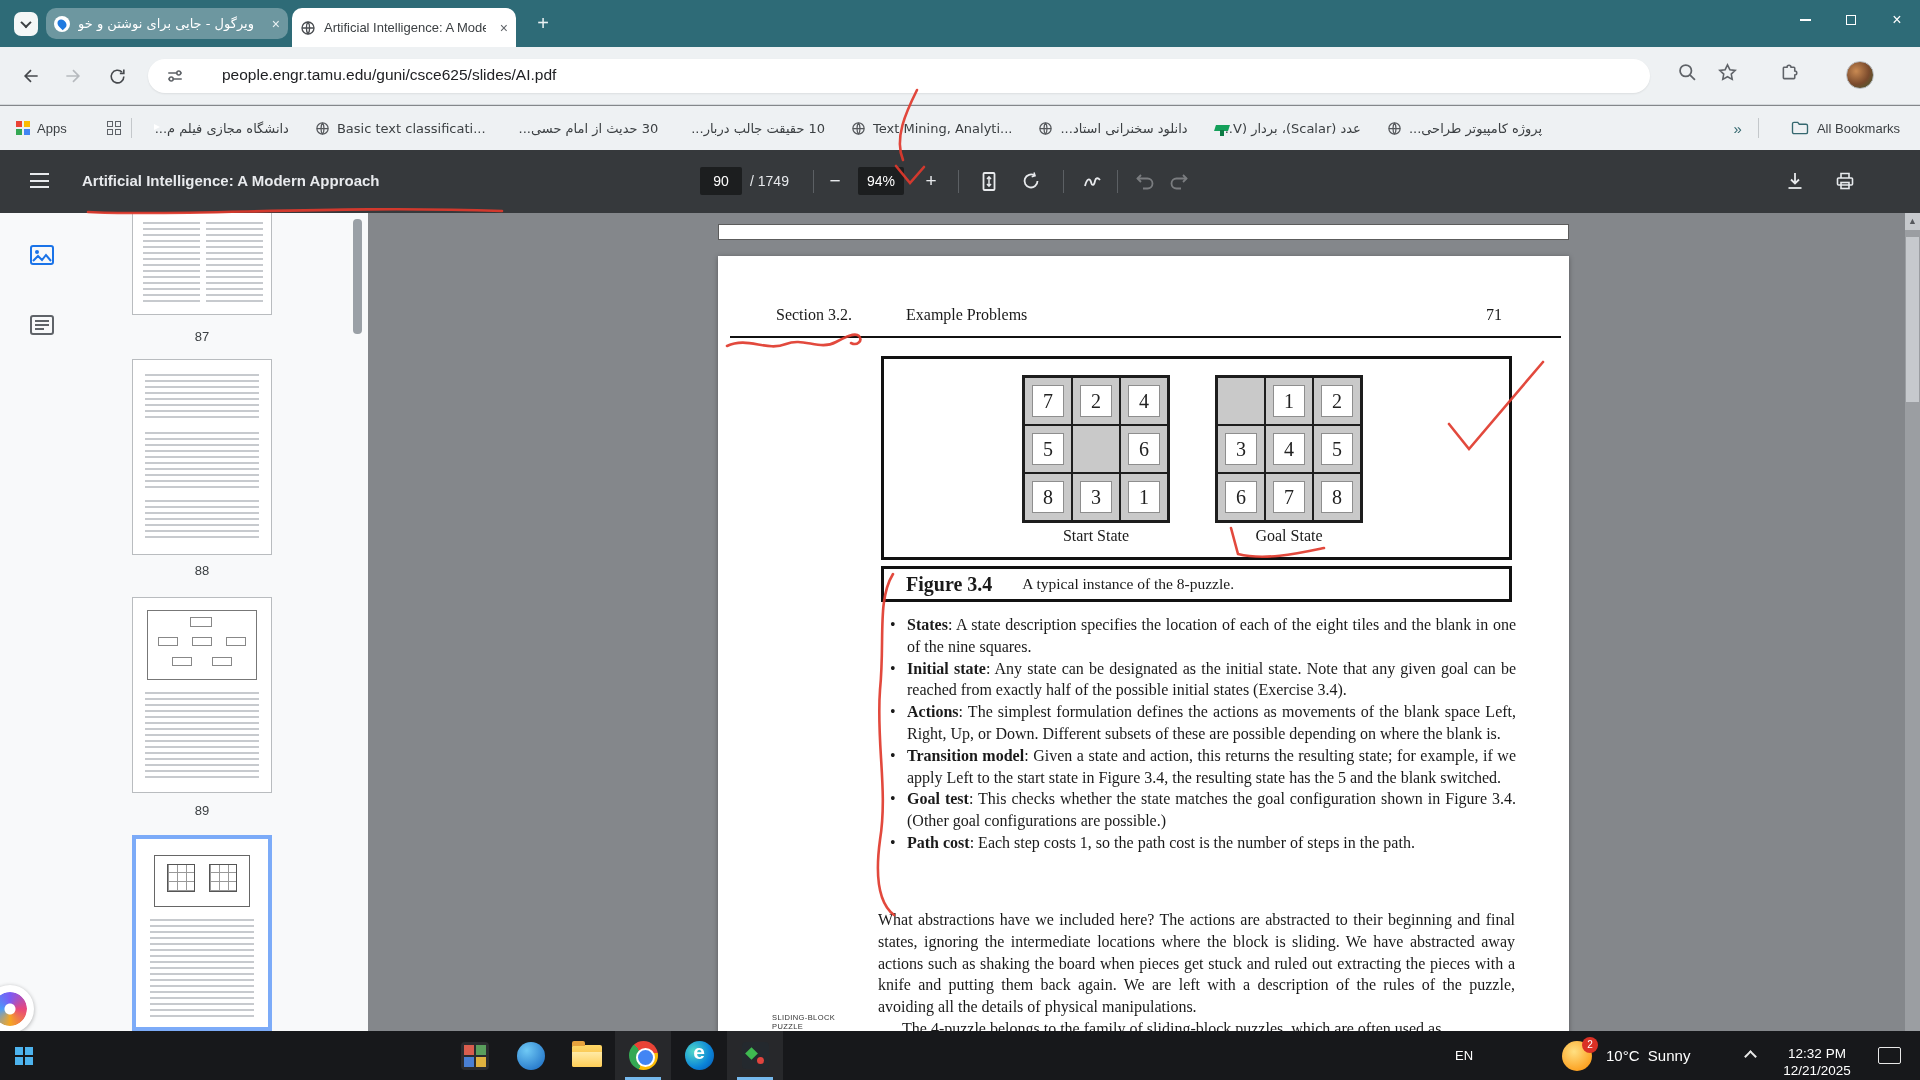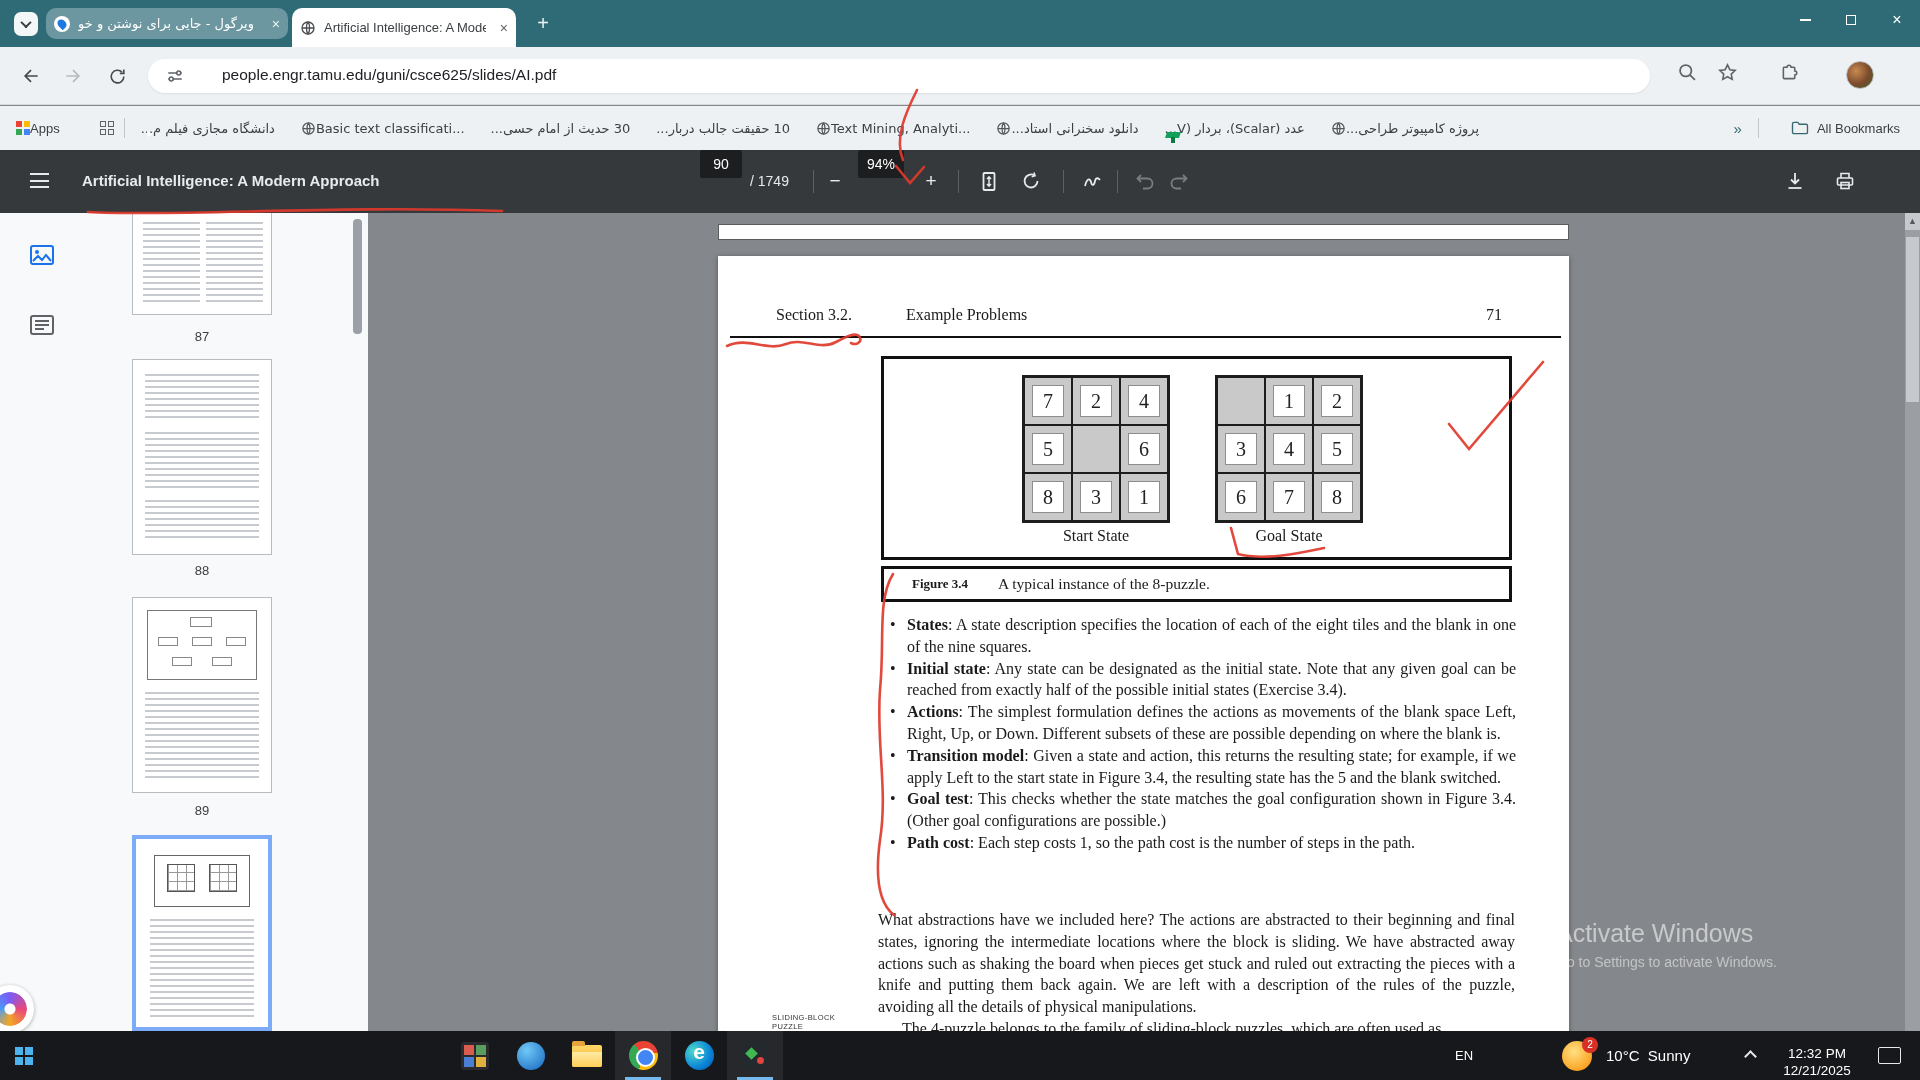--- a/index.html
+++ b/index.html
@@ -32,21 +32,21 @@
   .navic { position:absolute; top:16px; width:26px; height:26px; display:flex; align-items:center; justify-content:center; cursor:pointer; }
   #omnibox { position:absolute; left:148px; top:12px; width:1502px; height:34px; border-radius:17px; background:#fff; box-shadow:0 1px 2px rgba(0,0,0,.08); }
   #siteinfo { position:absolute; left:18px; top:8px; width:18px; height:18px; cursor:pointer; }
   #urltext { position:absolute; left:50px; top:7px; font-size:15.5px; color:#202124;margin-left:24px; }
   .ric { position:absolute; top:15px; cursor:pointer; }
   #avatar { width:28px; height:28px; border-radius:50%; background:radial-gradient(circle at 35% 35%, #c98a52, #7a4a2c 55%, #3c5e32); border:1px solid #b9bdc1; }
   .dot3 { width:4px; height:4px; border-radius:50%; background:#5f6368; margin:2px auto; }
 
   
   #bmbar { position:absolute; left:0; top:106px; width:1920px; height:44px; background:#eef1f3; display:flex; align-items:center; font-size:13px; color:#3c4043; }
-  .bm-item { display:flex; align-items:center; margin-right:26px; white-space:nowrap; cursor:pointer; }
+  .bm-item { display:flex; gap:7px; margin-right:26px; white-space:nowrap; cursor:pointer; }
   .bm-item .lbl { font-family:"DejaVu Sans","Liberation Sans",sans-serif; }
   #bm-apps { margin-left:16px; }
   .appsgrid { width:14px; height:14px; display:grid; grid-template-columns:6px 6px; grid-template-rows:6px 6px; gap:2px; }
   .appsgrid i:nth-child(1){background:#ea4335;} .appsgrid i:nth-child(2){background:#fbbc04;}
   .appsgrid i:nth-child(3){background:#34a853;} .appsgrid i:nth-child(4){background:#4285f4;}
   .sqgrid { width:14px; height:14px; display:grid; grid-template-columns:6px 6px; grid-template-rows:6px 6px; gap:2px; margin:0 10px 0 14px; cursor:pointer; }
   .sqgrid i { border:1.5px solid #5f6368; }
   .bmsep { width:1px; height:20px; background:#c4c8cb; margin-right:16px; }
   .yt { width:17px; height:12px; background:#f00; border-radius:3px; position:relative; flex:none; }
   .yt::after { content:''; position:absolute; left:6px; top:3px; border-left:6px solid #fff; border-top:3px solid transparent; border-bottom:3px solid transparent; }
@@ -57,21 +57,21 @@
   .bm-cap::after { content:''; position:absolute; left:6px; top:9px; width:4px; height:6px; background:#0c7a43; }
   #bm-right { margin-left:auto; display:flex; align-items:center; }
   #bm-overflow { font-size:15px; color:#35686f; margin-right:16px; cursor:pointer; }
   #allbm { display:flex; align-items:center; gap:8px; margin:0 20px 0 16px; cursor:pointer; }
 
   
   #pdfbar { position:absolute; left:0; top:150px; width:1920px; height:63px; background:#36393c; color:#e8eaed; }
   #hamb { position:absolute; left:30px; top:23px; width:19px; height:15px; display:flex; flex-direction:column; justify-content:space-between; cursor:pointer; }
   #hamb i { height:2px; background:#e8eaed; }
   #pdftitle { position:absolute; left:82px; top:22px; font-size:15px; font-weight:600; }
-  .pdfbox { position:absolute; top:0; height:28px; background:#1c1e1f; border-radius:2px; color:#fff; font-size:14px; display:flex; align-items:center; justify-content:center; }
+  .pdfbox { position:absolute; top:17px; height:28px; background:#1c1e1f; border-radius:2px; color:#fff; font-size:14px; display:flex; align-items:center; justify-content:center; }
   #pagebox { left:700px; width:42px; }
   #pagetotal { position:absolute; left:750px; top:23px; font-size:14px; color:#e8eaed; }
   .tbsep { position:absolute; top:20px; width:1px; height:23px; background:#5c6064; }
   .tbtn { position:absolute; top:18px; width:26px; height:26px; display:flex; align-items:center; justify-content:center; cursor:pointer; font-size:19px; color:#e8eaed; }
   #zoombox { left:858px; width:46px; }
   .dim { opacity:.38; }
 
   
   #content { position:absolute; left:0; top:213px; width:1920px; height:818px; background:#84878b; overflow:hidden; }
   #sidebar { position:absolute; left:0; top:0; width:368px; height:818px; background:#f8f9fa; }
@@ -92,21 +92,21 @@
 
   #figframe { position:absolute; left:163px; top:100px; width:631px; height:204px; border:3px solid #111; }
   .puzgrid { position:absolute; top:16px; display:grid; grid-template-columns:repeat(3,48px); grid-template-rows:repeat(3,48px); border:2px solid #1d1d1d; background:#c9c9c9; }
   #grid-start { left:138px; } #grid-goal { left:331px; }
   .cell { border:1px solid #1d1d1d; background:#c9c9c9; display:flex; align-items:center; justify-content:center; }
   .tile { width:32px; height:32px; background:#fff; border:1px solid #8e8e8e; display:flex; align-items:center; justify-content:center; font-size:20px; color:#222; }
   .puzlab { position:absolute; top:168px; width:148px; text-align:center; font-size:16px; }
   #lab-start { left:138px; } #lab-goal { left:331px; }
 
   #capbox { position:absolute; left:163px; top:310px; width:631px; height:36px; border:3px solid #111; display:flex; align-items:center; }
-  #capbox .cl { font-weight:bold; font-size:13px; margin-left:28px; }
+  #capbox .cl { font-weight:bold; font-size:20px; margin-left:22px; }
   #capbox .ct { font-size:15.5px; margin-left:30px; }
 
   #bullets { position:absolute; left:170px; top:358px; width:628px; list-style:none; }
   #bullets li { position:relative; padding-left:19px; font-size:16px; line-height:21.8px; text-align:justify; }
   #bullets li::before { content:'•'; position:absolute; left:2px; }
   #bullets .bl { font-weight:bold; }
 
   #paras { position:absolute; left:160px; top:653px; width:637px; font-size:16px; line-height:21.8px; text-align:justify; }
   #paras .p2 { text-indent:24px; }
   #marginnote { position:absolute; left:54px; top:757px; width:76px; font-family:"Liberation Sans",sans-serif; font-size:7.5px; letter-spacing:.4px; color:#333; line-height:9px; }
@@ -527,24 +527,20 @@
         <li><span class="bl">Path cost</span><span>: Each step costs 1, so the path cost is the number of steps in the path.</span></li>
       </ul>
 
     <div id="paras">
       <p class="p1">What abstractions have we included here? The actions are abstracted to their beginning and final states, ignoring the intermediate locations where the block is sliding. We have abstracted away actions such as shaking the board when pieces get stuck and ruled out extracting the pieces with a knife and putting them back again. We are left with a description of the rules of the puzzle, avoiding all the details of physical manipulations.</p>
       <p class="p2">The 4-puzzle belongs to the family of sliding-block puzzles, which are often used as</p>
     </div>
     <div id="marginnote">SLIDING-BLOCK PUZZLE</div>
   </div>
 
-  <div id="watermark">
-    <div id="wm1">Activate Windows</div>
-    <div id="wm2">Go to Settings to activate Windows.</div>
-  </div>
 
   <div id="main-scroll">
     <div id="scroll-up">▲</div>
     <div id="scroll-thumb"></div>
   </div>
 
   <div id="fab"></div>
 </div>
 
 <div id="taskbar">

